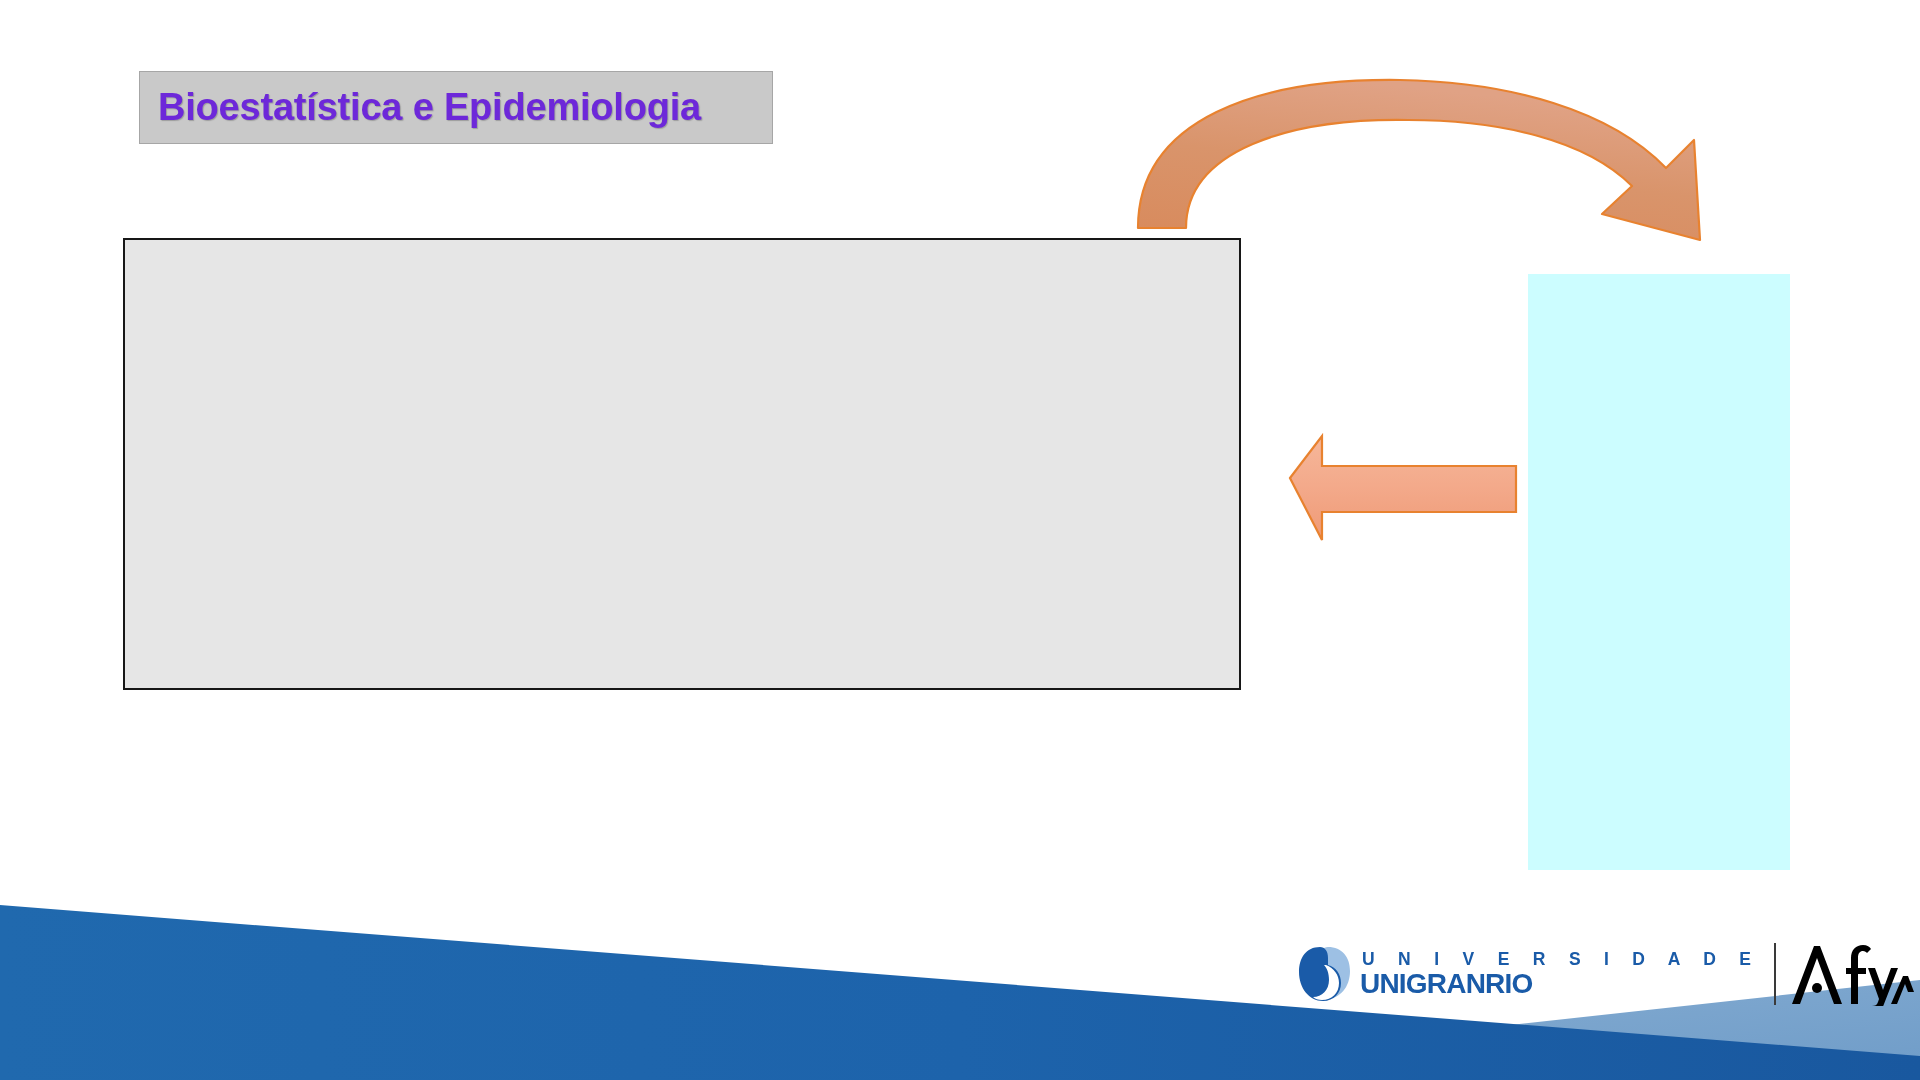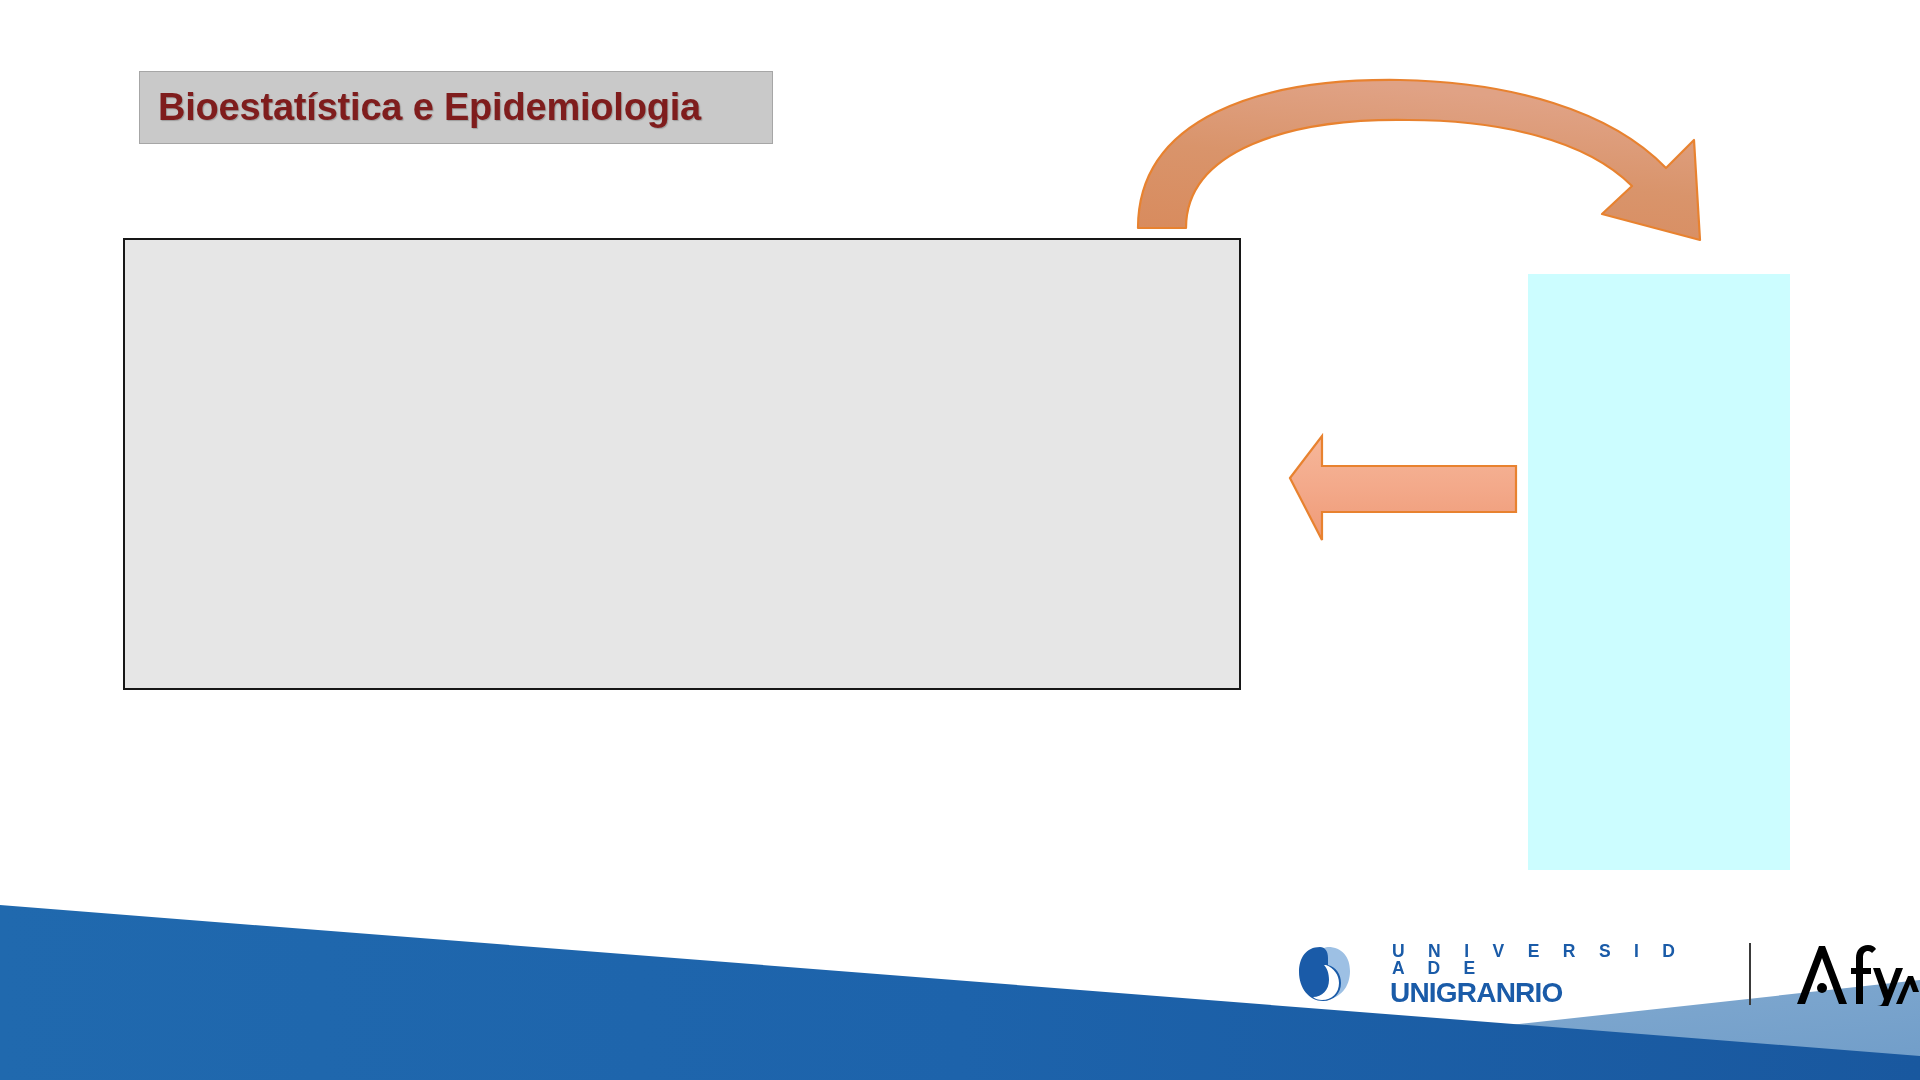--- a/index.html
+++ b/index.html
@@ -29,21 +29,21 @@
     background: #c9c9c9;
     border: 1px solid #a6a6a6;
     display: flex;
     align-items: center;
     padding-left: 18px;
   }
   #title-text {
     font-family: "Liberation Sans", sans-serif;
     font-size: 38px;
     font-weight: bold;
-    color: #7f1d1d;
+    color: #6d28d9;
     letter-spacing: -0.2px;
     text-shadow: 1px 1px 1px rgba(120,120,120,0.55);
     white-space: nowrap;
   }
 
   
   #content-box {
     position: absolute;
     left: 123px;
     top: 238px;
@@ -84,21 +84,20 @@
   }
 
   
   #logo-lockup {
     position: absolute;
     left: 1298px;
     top: 938px;
     height: 72px;
     display: flex;
     align-items: center;
-    gap: 30px;
   }
   #logo-mark {
     width: 56px;
     height: 58px;
     margin-right: 6px;
     flex: none;
   }
   #logo-wordmark {
     display: flex;
     flex-direction: column;

